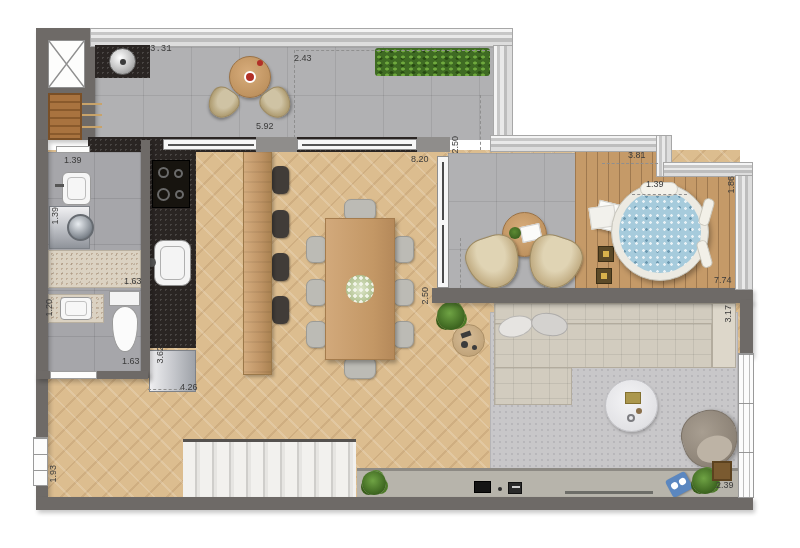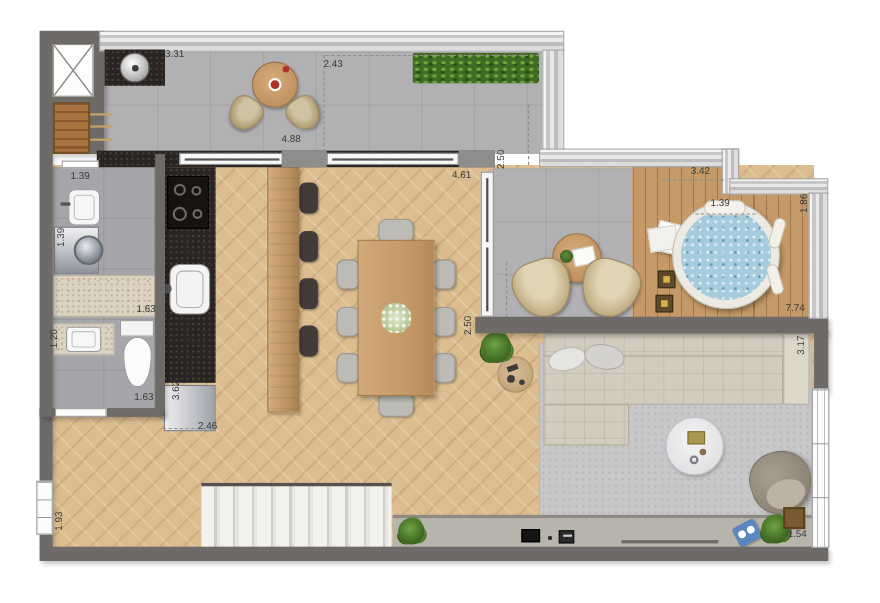--- a/index.html
+++ b/index.html
@@ -213,34 +213,34 @@
   <div class="abs" style="left:112px;top:306px;width:26px;height:46px;z-index:6;background:#fbfbfb;border:1px solid #9a9a9a;border-radius:50% 50% 46% 46%/34% 34% 62% 62%;box-sizing:border-box;"></div>
 
   <div class="abs dash-v" style="left:294px;top:50px;height:88px;z-index:20;"></div>
   <div class="abs dash-h" style="left:296px;top:50px;width:194px;z-index:20;"></div>
   <div class="abs dash-v" style="left:480px;top:95px;height:55px;z-index:20;"></div>
   <div class="abs dash-h" style="left:602px;top:163px;width:56px;z-index:20;"></div>
   <div class="abs dash-h" style="left:632px;top:194px;width:55px;z-index:20;"></div>
   <div class="abs dash-v" style="left:460px;top:238px;height:50px;z-index:20;"></div>
   <div class="abs dash-h" style="left:148px;top:389px;width:34px;z-index:20;"></div>
 
-  <span class="abs lbl" style="left:150px;top:44px;">3.31</span>
+  <span class="abs lbl" style="left:150px;top:44px;font-family:Liberation Mono, monospace;">3.31</span>
   <span class="abs lbl" style="left:294px;top:53px;">2.43</span>
-  <span class="abs lbl" style="left:256px;top:121px;">4.88</span>
+  <span class="abs lbl" style="left:256px;top:121px;">5.92</span>
   <span class="abs lblv" style="left:450px;top:136px;">2.50</span>
-  <span class="abs lbl" style="left:411px;top:154px;">4.61</span>
-  <span class="abs lbl" style="left:628px;top:150px;">3.42</span>
+  <span class="abs lbl" style="left:411px;top:154px;">8.20</span>
+  <span class="abs lbl" style="left:628px;top:150px;">3.81</span>
   <span class="abs lbl" style="left:646px;top:179px;">1.39</span>
   <span class="abs lblv" style="left:726px;top:176px;">1.86</span>
   <span class="abs lbl" style="left:714px;top:275px;">7.74</span>
   <span class="abs lblv" style="left:420px;top:287px;">2.50</span>
   <span class="abs lblv" style="left:723px;top:305px;">3.17</span>
   <span class="abs lbl" style="left:64px;top:155px;">1.39</span>
   <span class="abs lblv" style="left:50px;top:207px;">1.39</span>
   <span class="abs lbl" style="left:124px;top:276px;">1.63</span>
   <span class="abs lblv" style="left:44px;top:299px;">1.20</span>
   <span class="abs lbl" style="left:122px;top:356px;">1.63</span>
   <span class="abs lblv" style="left:155px;top:346px;">3.62</span>
-  <span class="abs lbl" style="left:180px;top:382px;">2.46</span>
+  <span class="abs lbl" style="left:180px;top:382px;">4.26</span>
   <span class="abs lblv" style="left:48px;top:465px;">1.93</span>
-  <span class="abs lbl" style="left:716px;top:480px;">1.54</span>
+  <span class="abs lbl" style="left:716px;top:480px;">2.39</span>
 
 </div>
 
 </body></html>

